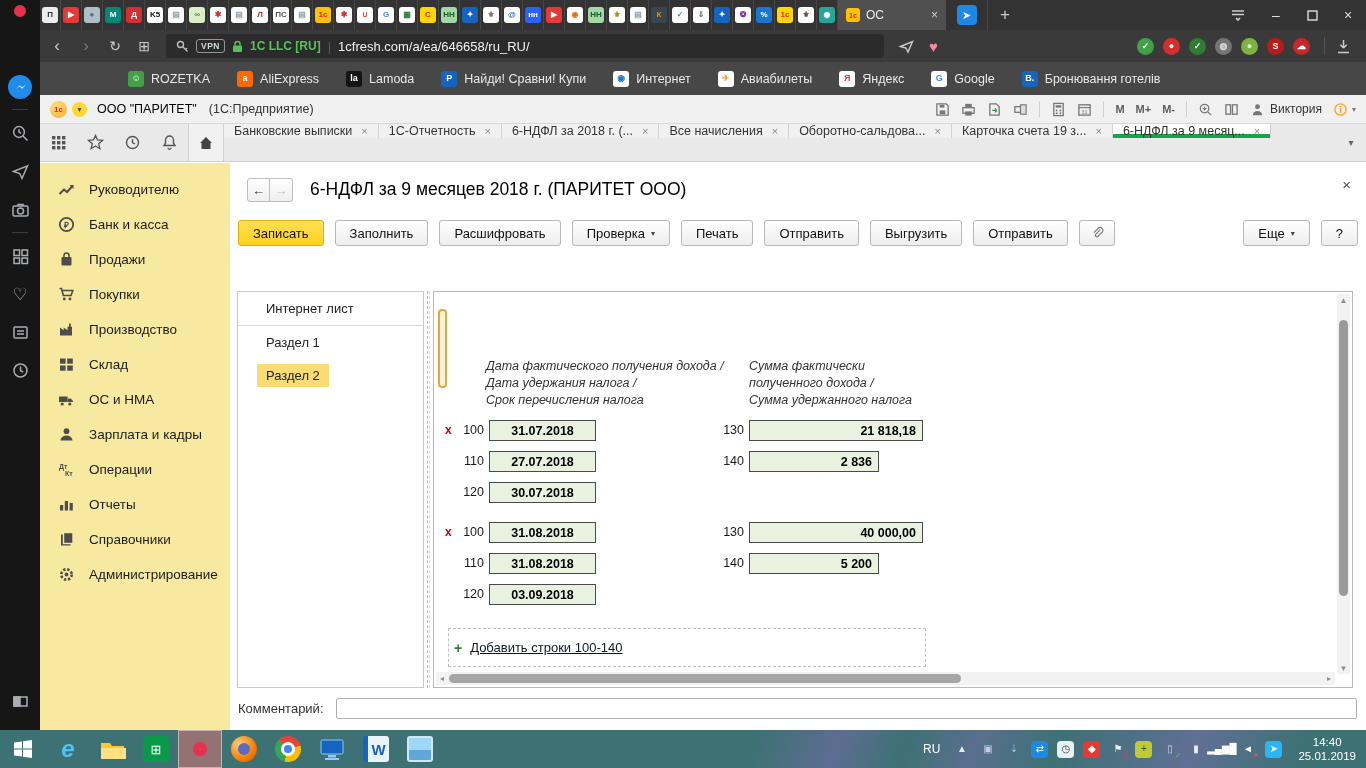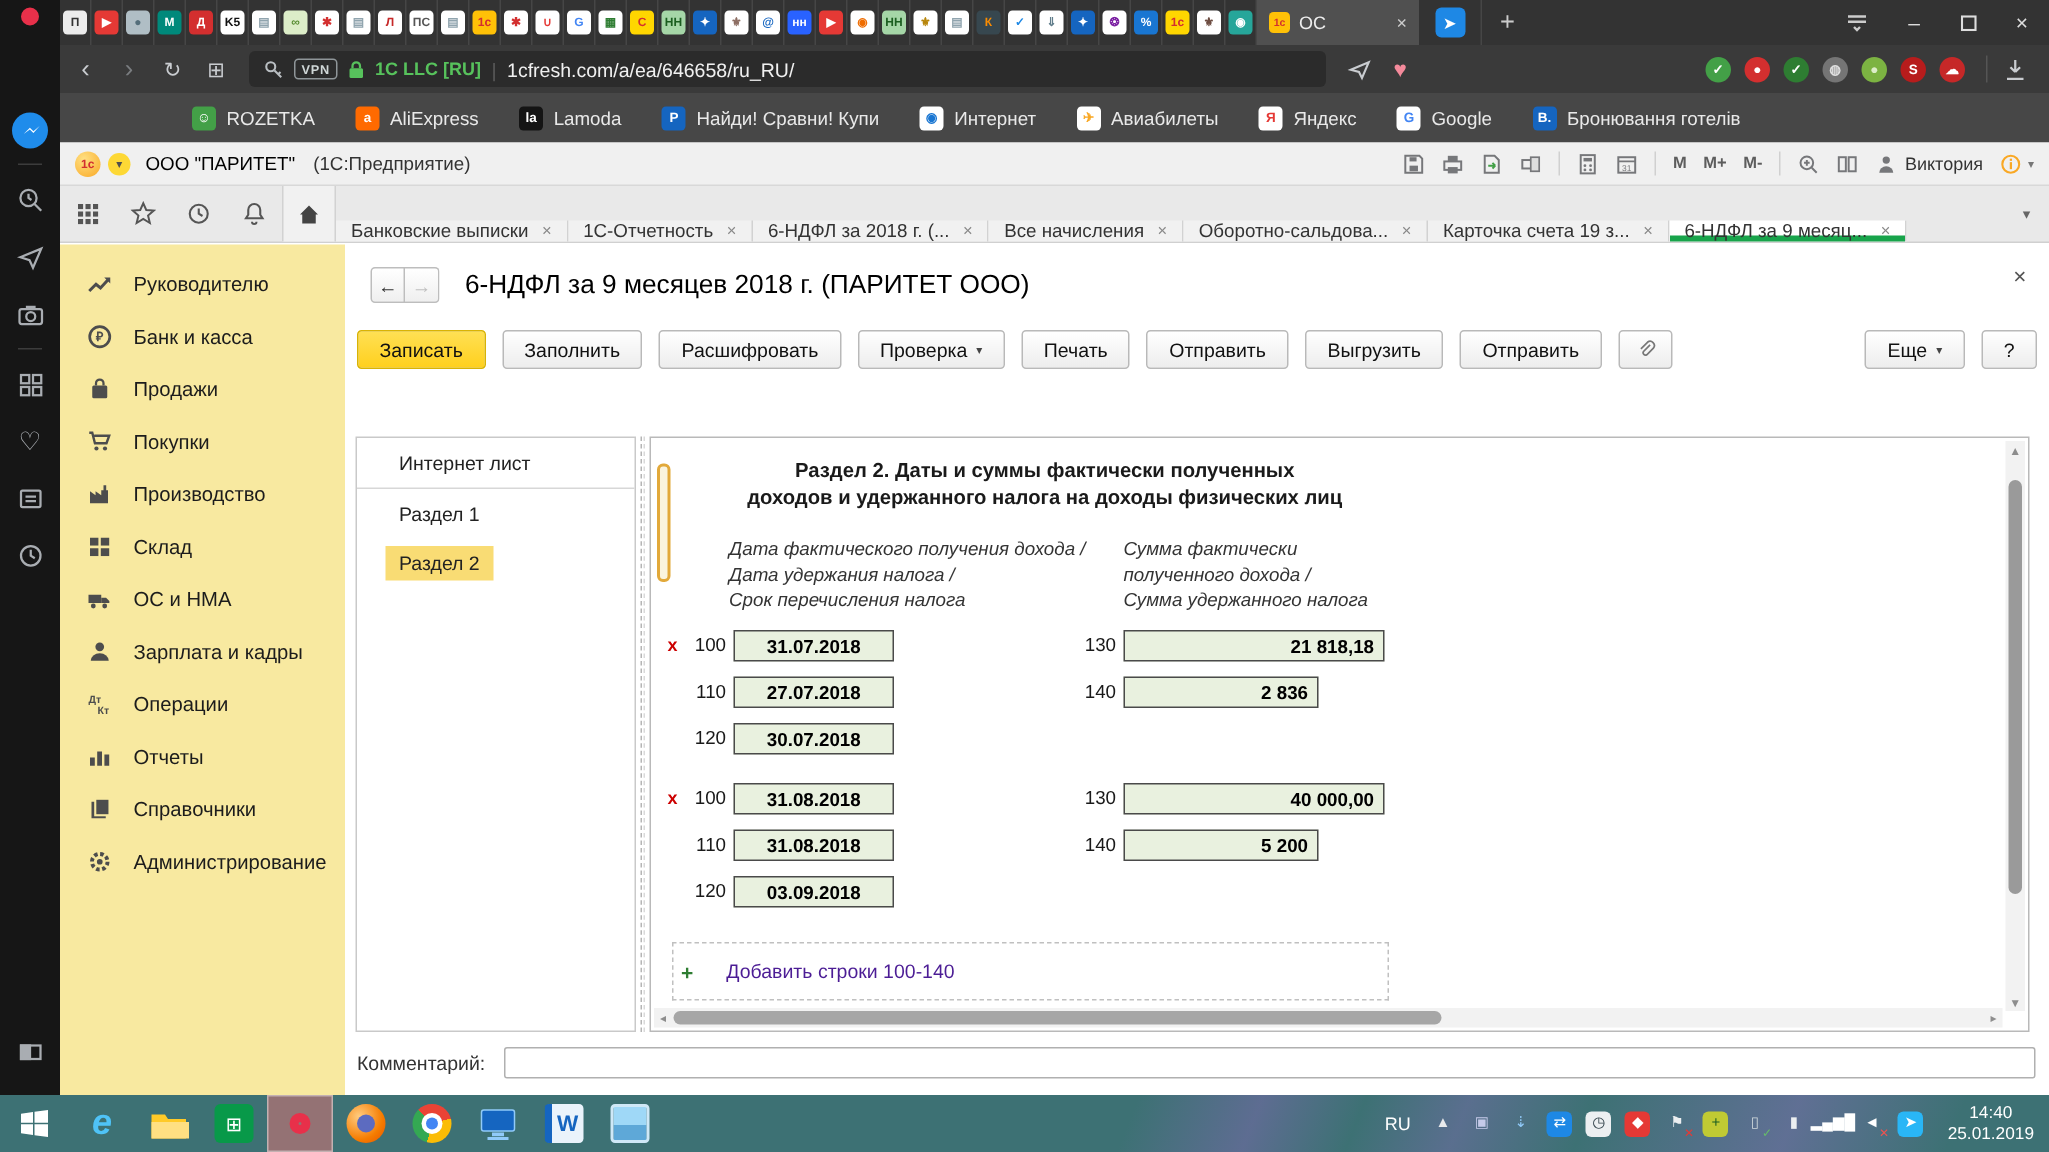--- a/index.html
+++ b/index.html
@@ -70,21 +70,21 @@
 .hic svg{width:15px;height:15px}
 .scaletx{font-size:11px;font-weight:700;color:#5d5d5d;margin-left:11px}
 .usertx{font-size:12px;color:#333;margin-left:5px}
 .hsep{width:1px;height:16px;background:#d0d0d0;margin-left:11px}
 
 #apptabs{height:38px;background:#e9e9e9;display:flex;align-items:stretch;border-bottom:1px solid #d0d0d0}
 .tbic{width:37px;display:flex;align-items:center;justify-content:center}
 .tbic svg{width:17px;height:17px}
 .hometab{width:36px;display:flex;align-items:center;justify-content:center;background:#f1f1f1;border-left:1px solid #d2d2d2;border-right:1px solid #d2d2d2}
 .hometab svg{width:16px;height:16px}
-#tabrow{display:flex;align-items:flex-end;flex:1}
+#tabrow{display:flex;align-items:flex-start;flex:1}
 .atab{display:flex;align-items:center;padding:0 10px;background:#f1f1f1;border-right:1px solid #d2d2d2;font-size:12.5px;color:#333;white-space:nowrap}
 .atab .x{margin-left:9px;color:#888;font-size:11px}
 .atab.active{background:#fff;box-shadow:inset 0 -4px 0 #18a44b}
 .tabcaret{width:30px;display:flex;align-items:center;justify-content:center;color:#666;font-size:10px;margin-left:auto}
 
 #content{position:absolute;top:68px;left:0;right:0;bottom:0}
 #menu{position:absolute;left:0;top:0;width:190px;height:100%;background:#f8e9a0;padding-top:9px}
 .mi{height:35px;display:flex;align-items:center;padding-left:18px;gap:14px;font-size:13.5px;color:#1c1c1c}
 .mi svg{width:17px;height:17px;flex:none}
 
@@ -122,21 +122,21 @@
 .delx{position:absolute;left:11px;top:3px;color:#c00;font-weight:700;font-size:12px}
 .delx::before{content:"x"}
 .code{position:absolute;width:28px;text-align:right;top:3px;font-size:12.5px;color:#1a1a1a}
 .code.dc{left:22px}
 .code.sc{left:282px}
 .fld{position:absolute;top:0;height:21px;background:#e9f1df;border:1px solid #4a4a4a;font-size:12.5px;font-weight:700;color:#000;display:flex;align-items:center}
 .fld.date{left:55px;width:107px;justify-content:center}
 .fld.sum{left:315px;width:174px;justify-content:flex-end;padding-right:6px}
 .addbox{position:absolute;left:14px;top:336px;width:478px;height:39px;border:1px dashed #c0c0c0;display:flex;align-items:center;padding-left:5px}
 .addbox .icon-plus{color:#2e7d32;font-weight:700;font-size:14px}
-.addlink{margin-left:22px;font-size:13px;color:#4c1d95;}
+.addlink{margin-left:8px;font-size:13px;color:#0f172a;text-decoration:underline}
 .vscroll{position:absolute;right:2px;top:2px;width:13px;height:380px;background:#f2f2f2}
 .vthumb{position:absolute;left:2px;right:2px;top:26px;height:276px;background:#9a9a9a;border-radius:5px}
 .varr{position:absolute;left:0;width:13px;height:12px;color:#8d8d8d;font-size:8px;display:flex;align-items:center;justify-content:center}
 .hscroll{position:absolute;left:2px;right:17px;bottom:2px;height:13px;background:#f2f2f2}
 .hthumb{position:absolute;top:2px;bottom:2px;left:13px;width:57%;background:#a6a6a6;border-radius:5px}
 .harr{position:absolute;top:0;width:12px;height:13px;color:#8d8d8d;font-size:8px;display:flex;align-items:center;justify-content:center}
 #commentrow{position:absolute;left:8px;right:9px;top:534px;height:22px;display:flex;align-items:center}
 .cmtlabel{font-size:13px;color:#333}
 .cmtinput{margin-left:12px;flex:1;height:21px;border:1px solid #b0b0b0;border-radius:2px;background:#fff}
 
@@ -796,24 +796,20 @@
 
         <div id="navp">
           <div class="npi first">Интернет лист</div>
           <div class="npi">Раздел 1</div>
           <div class="npi"><span class="hl">Раздел 2</span></div>
         </div>
         <div class="vsplit"></div>
 
         <div id="panel">
           <div class="capsule"></div>
-          <div class="sechead">
-            <div>Раздел 2.  Даты и суммы фактически полученных</div>
-            <div>доходов и удержанного налога на доходы физических лиц</div>
-          </div>
           <div class="colhdr colL">
             <div>Дата фактического получения дохода /</div>
             <div>Дата удержания налога /</div>
             <div>Срок перечисления налога</div>
           </div>
           <div class="colhdr colR">
             <div>Сумма фактически</div>
             <div>полученного дохода /</div>
             <div>Сумма удержанного налога</div>
           </div>

